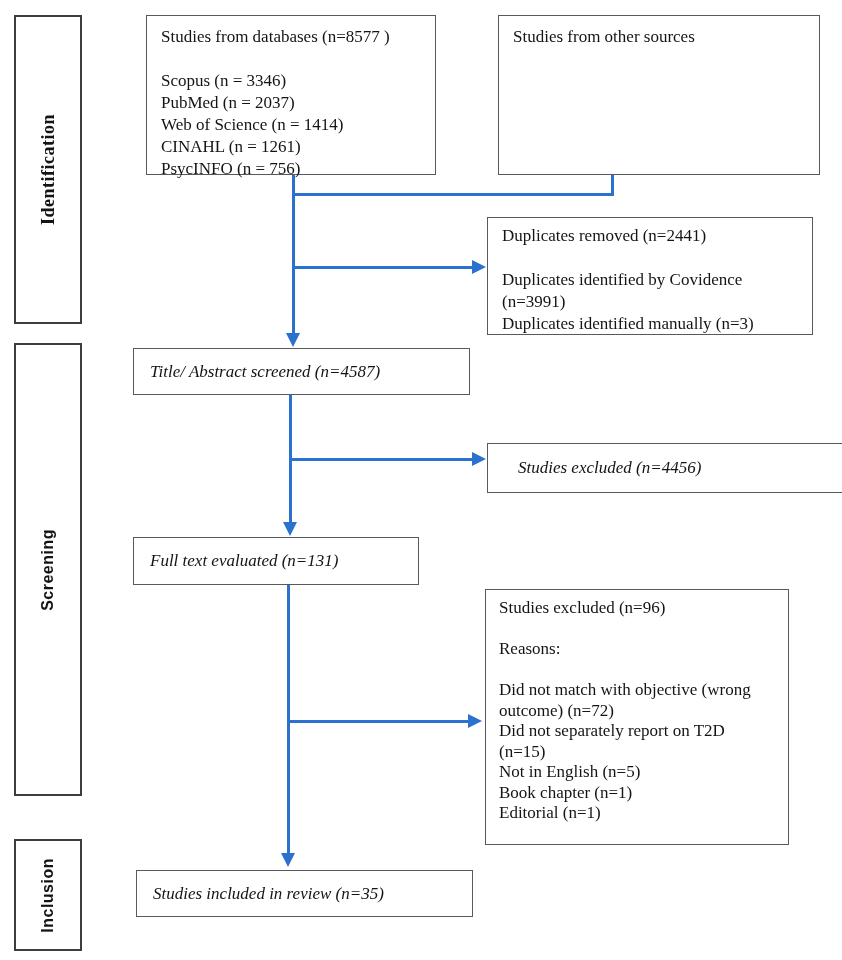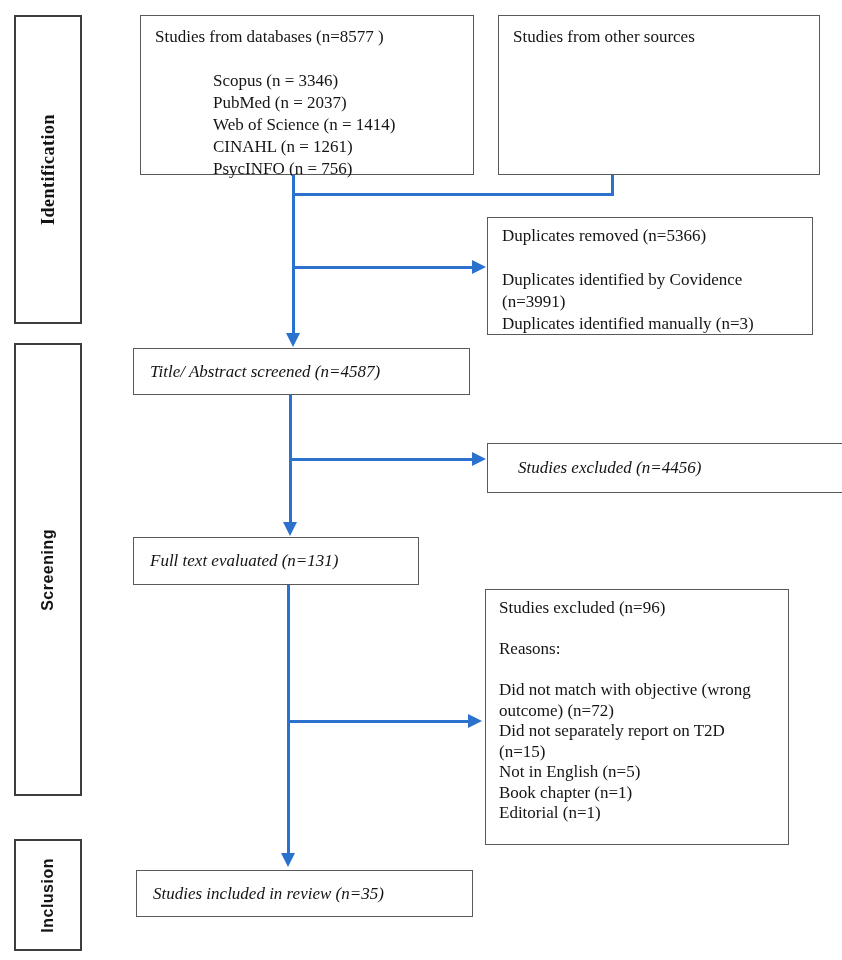--- a/index.html
+++ b/index.html
@@ -35,21 +35,21 @@
     position: absolute;
     border: 1.5px solid #595959;
     background: #ffffff;
     box-sizing: border-box;
     font-size: 17px;
   }
   .pad-box { padding: 10px 6px 0 14px; }
   .center-box { display: flex; align-items: center; padding-left: 16px; font-style: italic; }
   .line { white-space: nowrap; min-height: 22px; line-height: 22px; }
   .line-tight { white-space: nowrap; min-height: 20.5px; line-height: 20.5px; }
-  .db-list { margin-top: 22px; margin-left: 58px; }
+  .db-list { margin-top: 22px; }
   
   .conn { position: absolute; }
   .head-right {
     position: absolute; width: 0; height: 0;
     border-top: 7px solid transparent;
     border-bottom: 7px solid transparent;
   }
   .head-down {
     position: absolute; width: 0; height: 0;
     border-left: 7px solid transparent;
@@ -64,38 +64,38 @@
   <div class="stage-box" style="left:14px; top:15px; width:64px; height:305px;">
     <span class="stage-label stage-serif">Identification</span>
   </div>
   <div class="stage-box" style="left:14px; top:343px; width:64px; height:449px;">
     <span class="stage-label stage-sans">Screening</span>
   </div>
   <div class="stage-box" style="left:14px; top:839px; width:64px; height:108px;">
     <span class="stage-label stage-sans">Inclusion</span>
   </div>
 
-  <div class="flow-box pad-box" style="left:140px; top:15px; width:334px; height:160px;font-family:Liberation Serif, serif;">
+  <div class="flow-box pad-box" style="left:146px; top:15px; width:290px; height:160px;font-family:Liberation Serif, serif;">
     <div class="line">Studies from databases (n=8577 )</div>
     <div class="db-list">
       <div class="line">Scopus (n = 3346)</div>
       <div class="line">PubMed (n = 2037)</div>
       <div class="line">Web of Science (n = 1414)</div>
       <div class="line">CINAHL (n = 1261)</div>
       <div class="line">PsycINFO (n = 756)</div>
     </div>
   </div>
 
   <div class="flow-box pad-box" style="left:498px; top:15px; width:322px; height:160px;">
     <div class="line">Studies from other sources</div>
     <div class="line"></div>
   </div>
 
   <div class="flow-box pad-box" style="left:487px; top:217px; width:326px; height:118px; padding-top:7px;">
-    <div class="line">Duplicates removed (n=5366)</div>
+    <div class="line">Duplicates removed (n=2441)</div>
     <div class="line"></div>
     <div class="line">Duplicates identified by Covidence</div>
     <div class="line">(n=3991)</div>
     <div class="line">Duplicates identified manually (n=3)</div>
   </div>
 
   <div class="flow-box center-box" style="left:133px; top:348px; width:337px; height:47px;">
     <span class="line">Title/ Abstract screened (n=4587)</span>
   </div>
 

